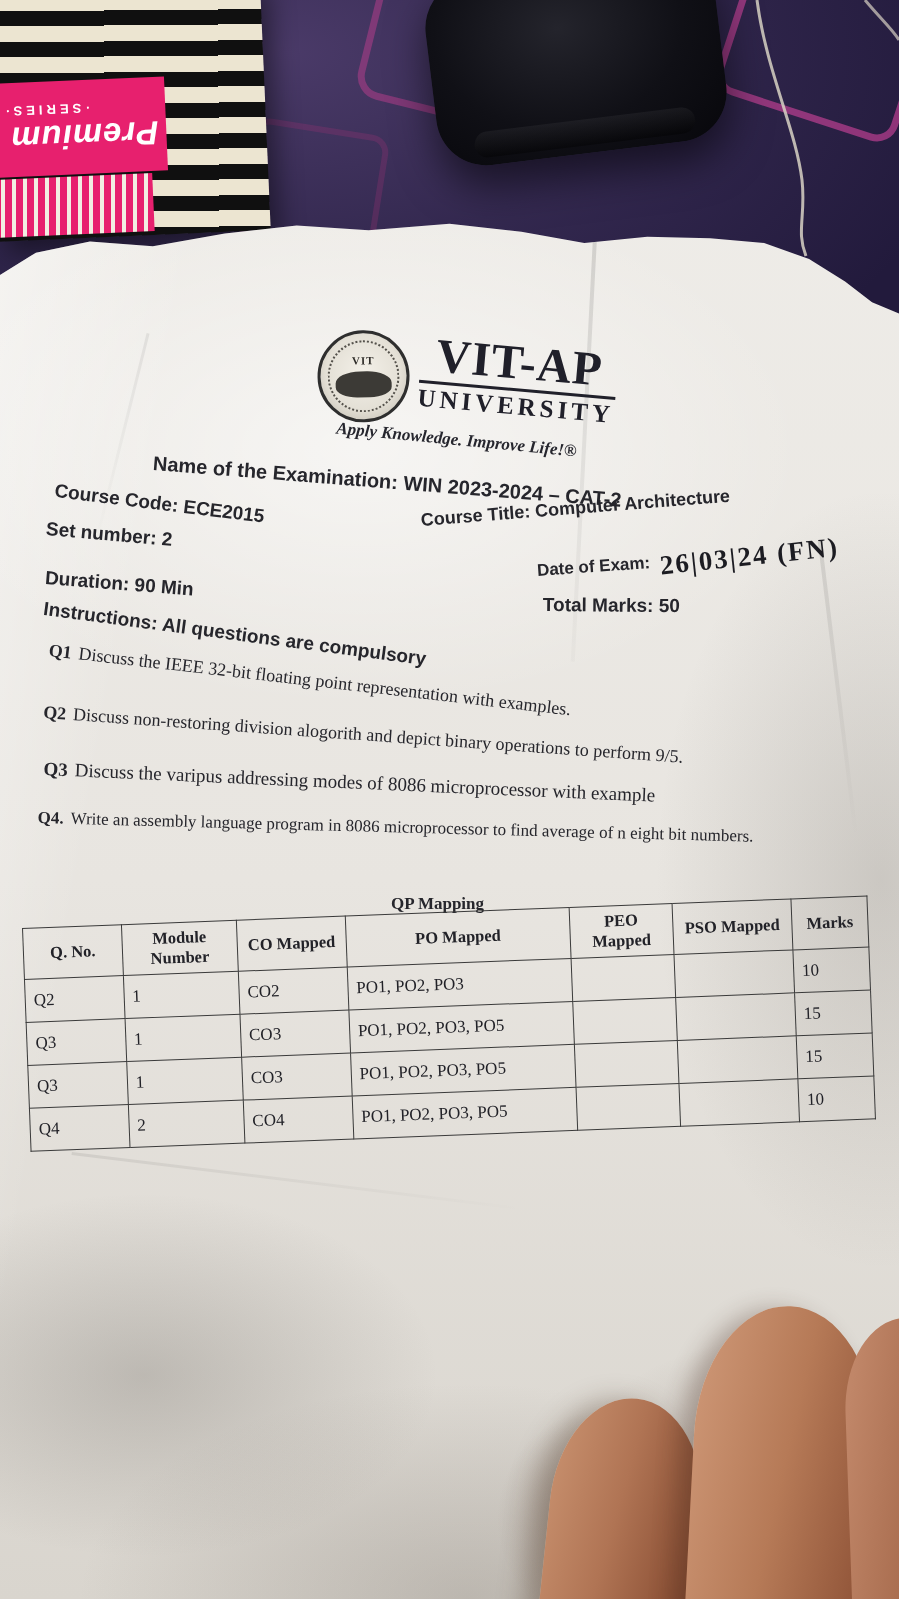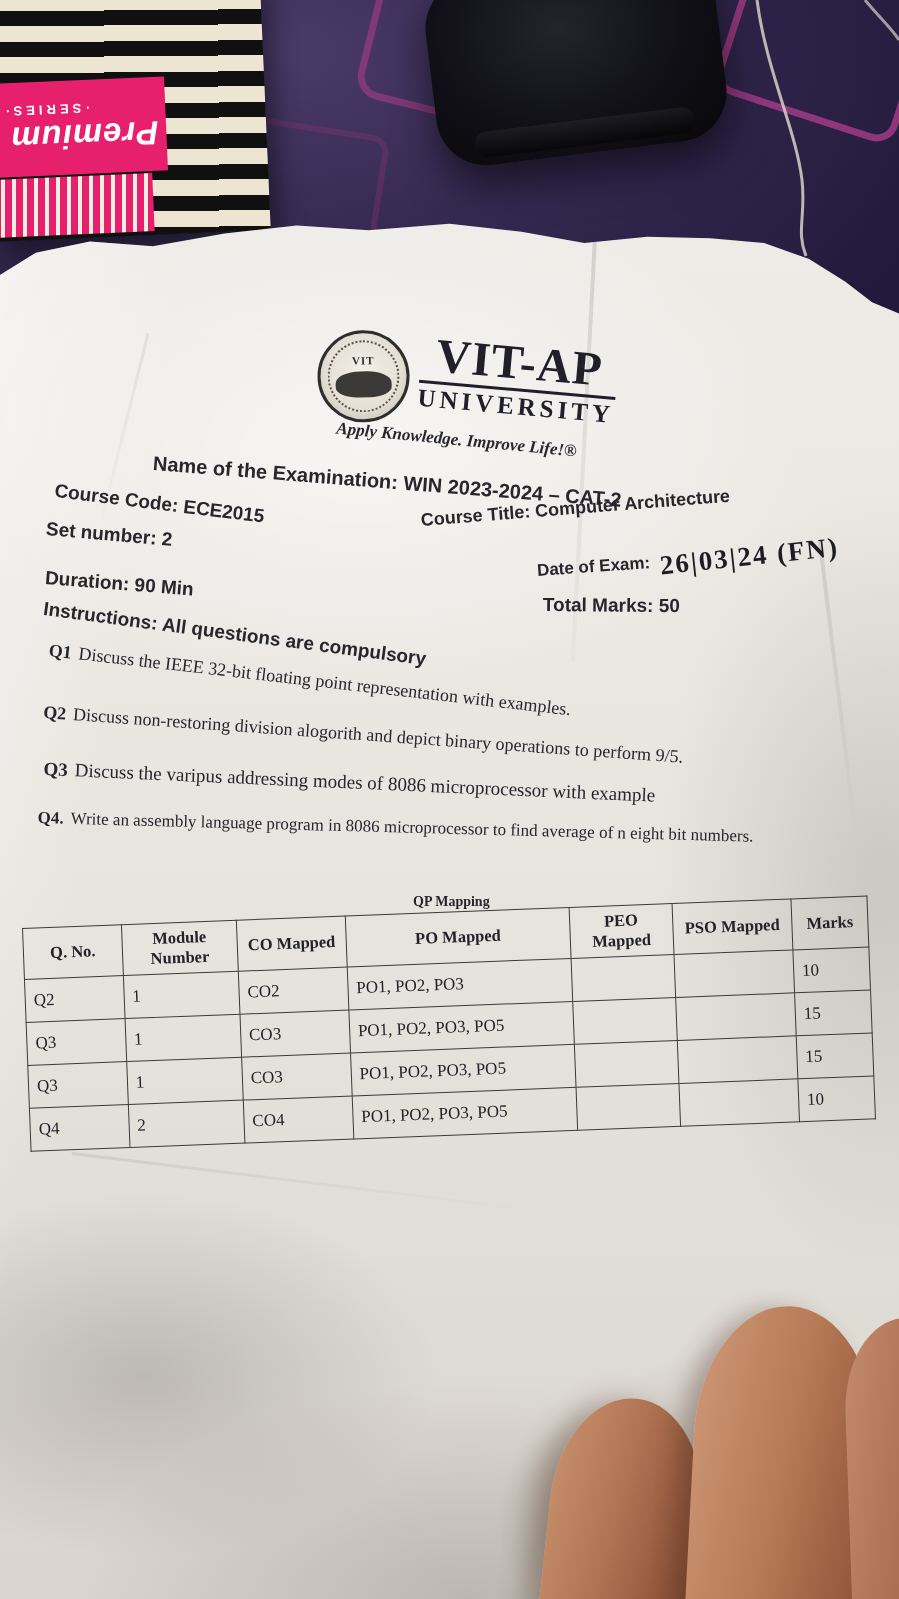--- a/index.html
+++ b/index.html
@@ -94,21 +94,21 @@
   .handwriting{display:inline-block;font-family:"Liberation Serif",serif;font-weight:700;
                font-size:27px;letter-spacing:2px;transform:rotate(-2deg);vertical-align:-4px;
                margin-left:10px;color:#1c1c22;}
   .l-tm   {left:543px;top:594px;transform:rotate(.5deg); font-size:19px;}
   .l-ins  {left:45px; top:598px;transform:rotate(7.5deg);font-size:19px;}
   .l-q1   {left:50px; top:640px;transform:rotate(6.5deg);font-size:18px;}
   .l-q2   {left:44px; top:702px;transform:rotate(4deg);  font-size:18px;}
   .l-q3   {left:44px; top:758px;transform:rotate(2.5deg);font-size:19px;}
   .l-q4   {left:38px; top:808px;transform:rotate(1.5deg);font-size:17px;}
   .q-no{font-weight:700;margin-right:7px;}
-  .l-qp   {left:413px;top:894px;font-family:"Liberation Serif",serif;font-weight:700;font-size:14px;}
+  .l-qp   {left:391px;top:894px;font-family:"Liberation Serif",serif;font-weight:700;font-size:17px;}
 
   
   .table-wrap{position:absolute;left:22px;top:928px;width:856px;transform:rotate(-2.2deg);
               transform-origin:left top;}
   .qp-table{border-collapse:collapse;width:846px;table-layout:fixed;color:#222228;}
   .qp-table col:nth-child(1){width:96px;}
   .qp-table col:nth-child(2){width:112px;}
   .qp-table col:nth-child(3){width:106px;}
   .qp-table col:nth-child(4){width:218px;}
   .qp-table col:nth-child(5){width:100px;}

